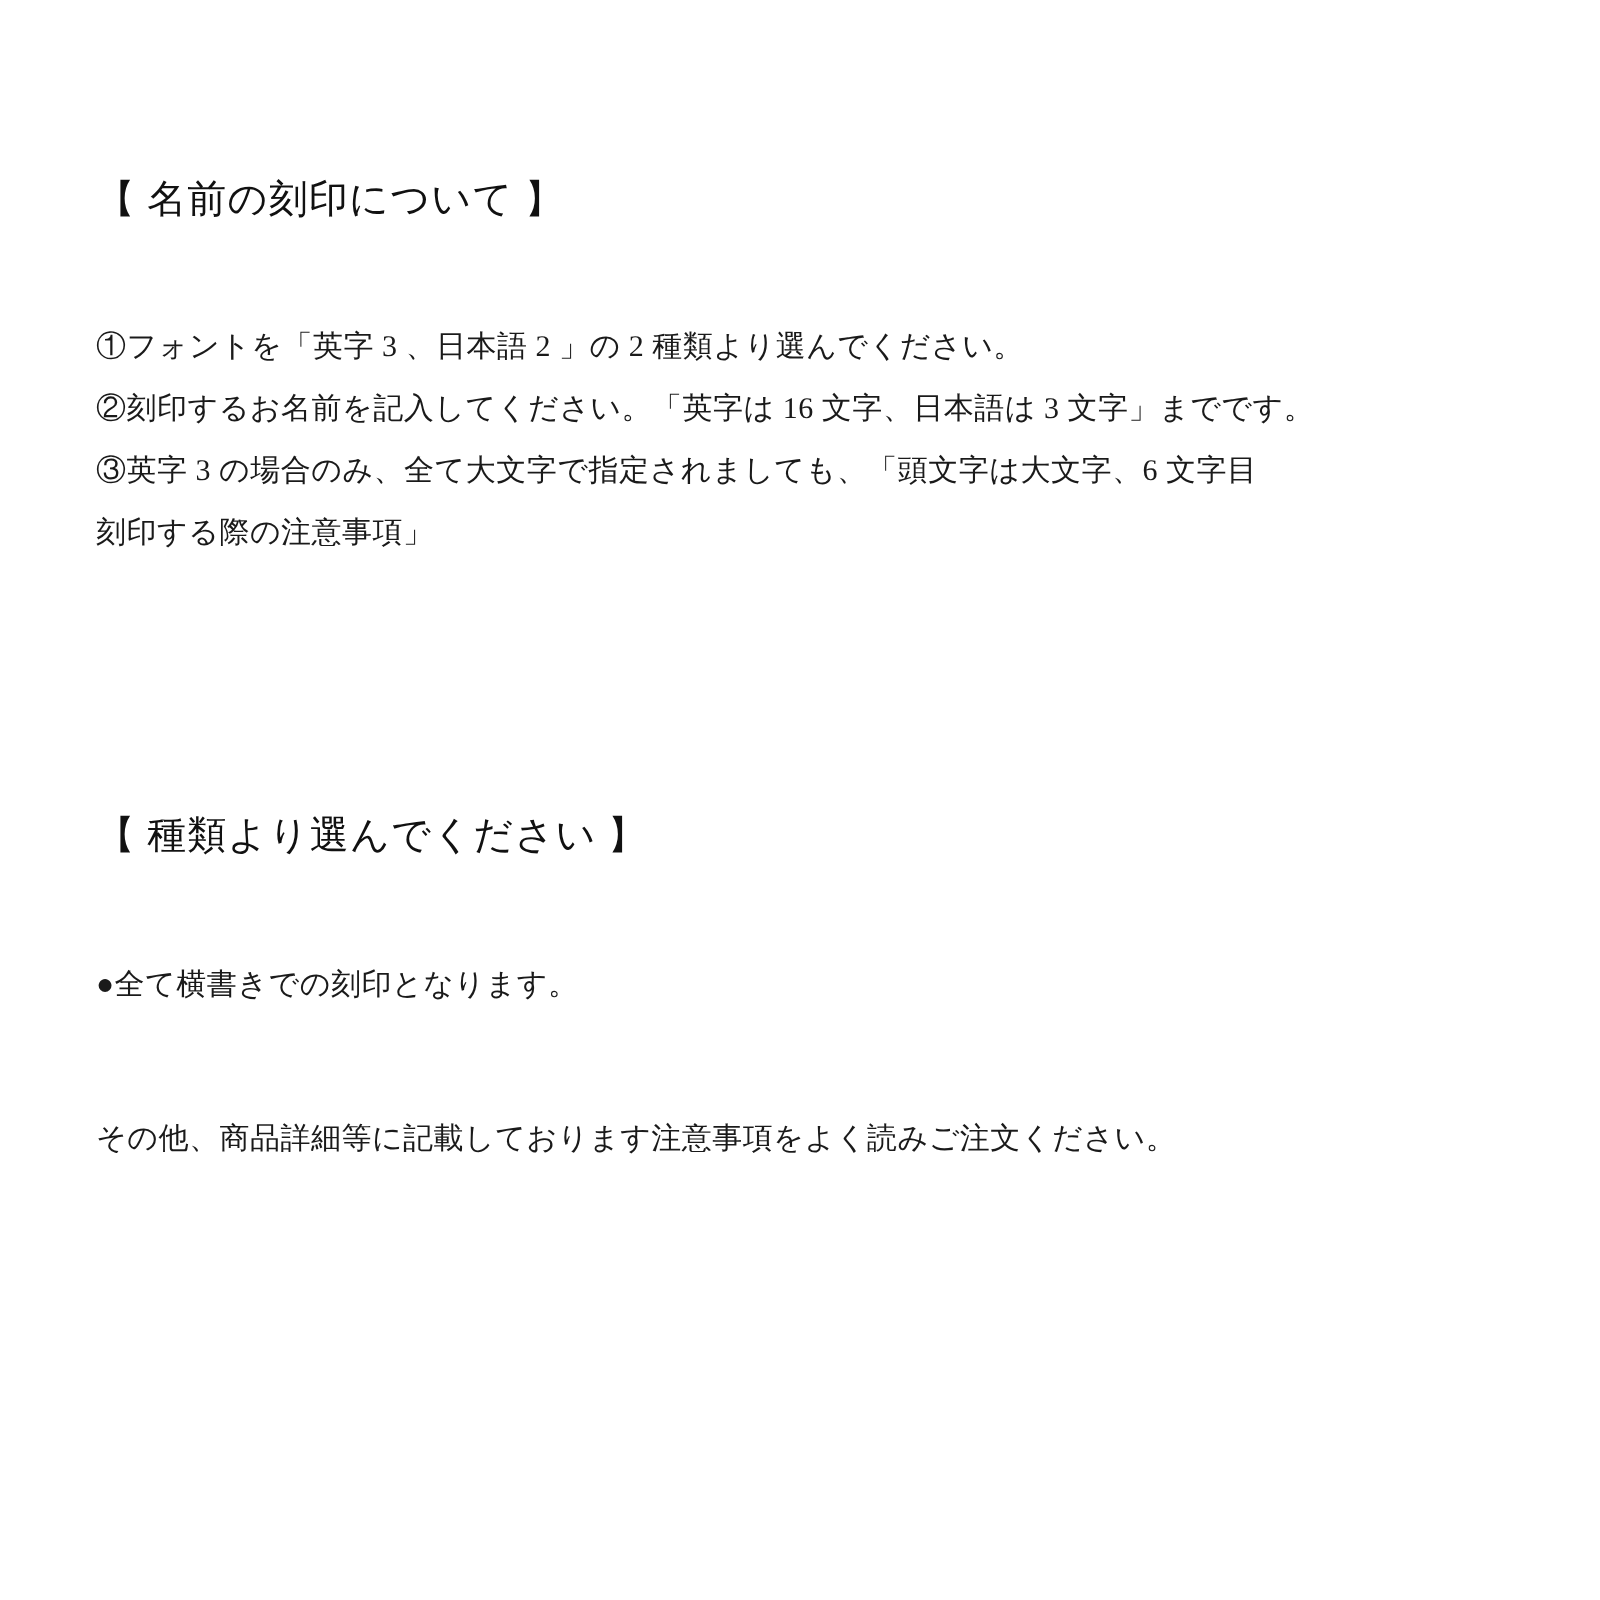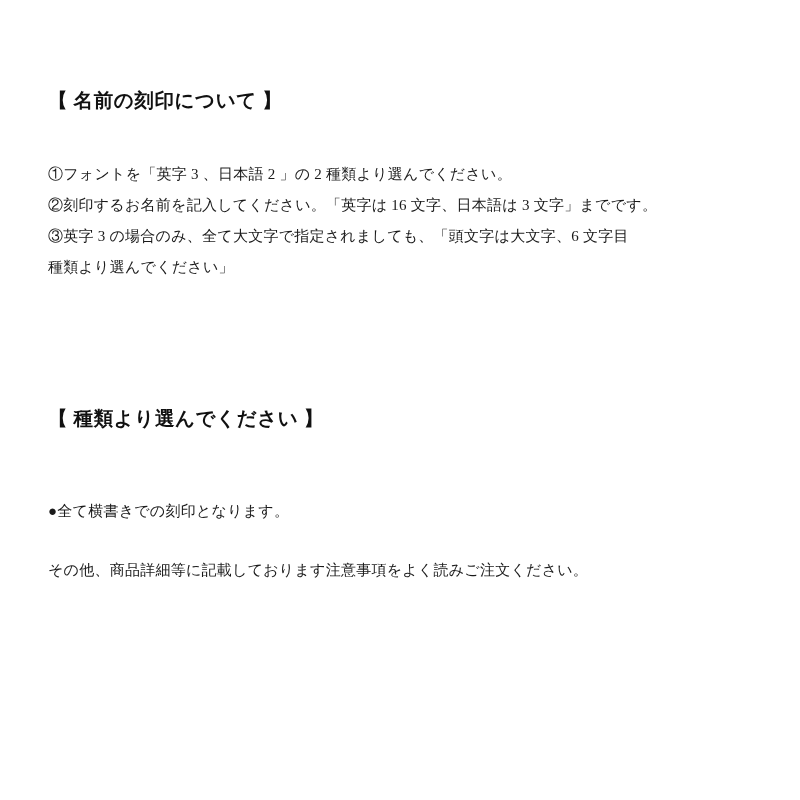--- a/index.html
+++ b/index.html
@@ -16,21 +16,21 @@
   }
   .page {
     position: relative;
     width: 800px;
     height: 800px;
     box-sizing: border-box;
     padding: 86px 46px 0 48px;
   }
   .section-heading {
     font-size: 19.5px;
-    font-weight: bold;
+    font-weight: normal;
     letter-spacing: 0.6px;
     line-height: 1.5;
     margin: 0;
     color: #111111;
   }
   .body-block {
     font-size: 15px;
     line-height: 2.05;
     letter-spacing: 0.25px;
     color: #1a1a1a;
@@ -42,41 +42,41 @@
   #section1-heading { margin-bottom: 44px; }
   #section1-body { margin-bottom: 0; }
   #section2-heading {
     position: absolute;
     left: 48px;
     top: 404px;
   }
   #section2-body {
     position: absolute;
     left: 48px;
-    top: 496px;
+    top: 478px;
   }
   #section2-note {
     position: absolute;
     left: 48px;
     top: 543px;
     margin-top: 12px;
   }
 </style>
 </head>
 <body>
 
 <div class="page">
 
   <h2 class="section-heading" id="section1-heading">【 名前の刻印について 】</h2>
 
   <div class="body-block" id="section1-body">
     <div class="line">①フォントを「英字 3 、日本語 2 」の 2 種類より選んでください。</div>
     <div class="line">②刻印するお名前を記入してください。「英字は 16 文字、日本語は 3 文字」までです。</div>
     <div class="line">③英字 3 の場合のみ、全て大文字で指定されましても、「頭文字は大文字、6 文字目</div>
-    <div class="line">種類より選んでください」</div>
+    <div class="line">刻印する際の注意事項」</div>
   </div>
 
   <h2 class="section-heading" id="section2-heading">【 種類より選んでください 】</h2>
 
   <div class="body-block" id="section2-body">
     <div class="line">●全て横書きでの刻印となります。</div>
   </div>
 
   <div class="body-block" id="section2-note">
     <div class="line">その他、商品詳細等に記載しております注意事項をよく読みご注文ください。</div>

